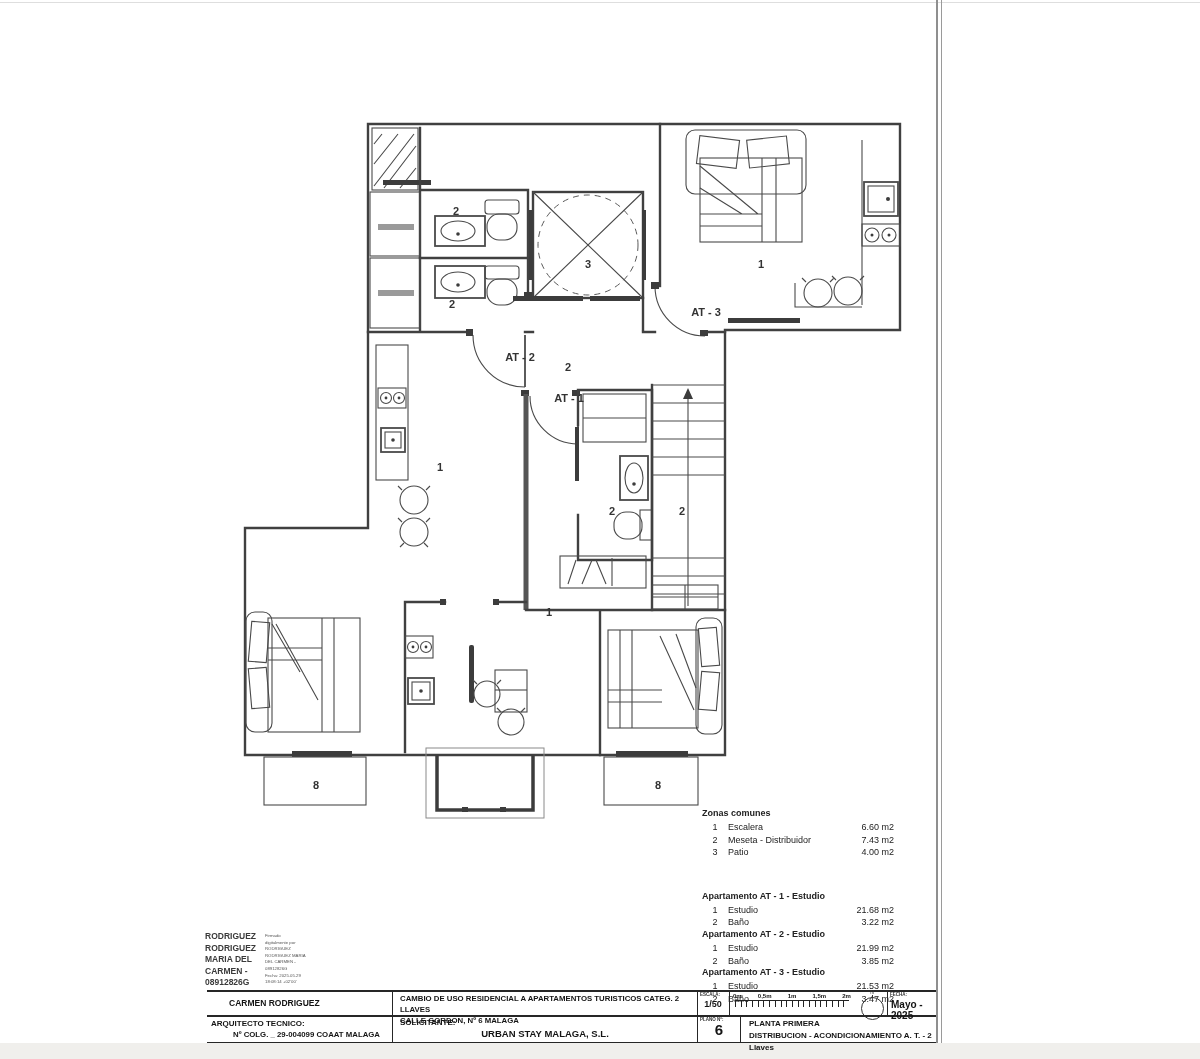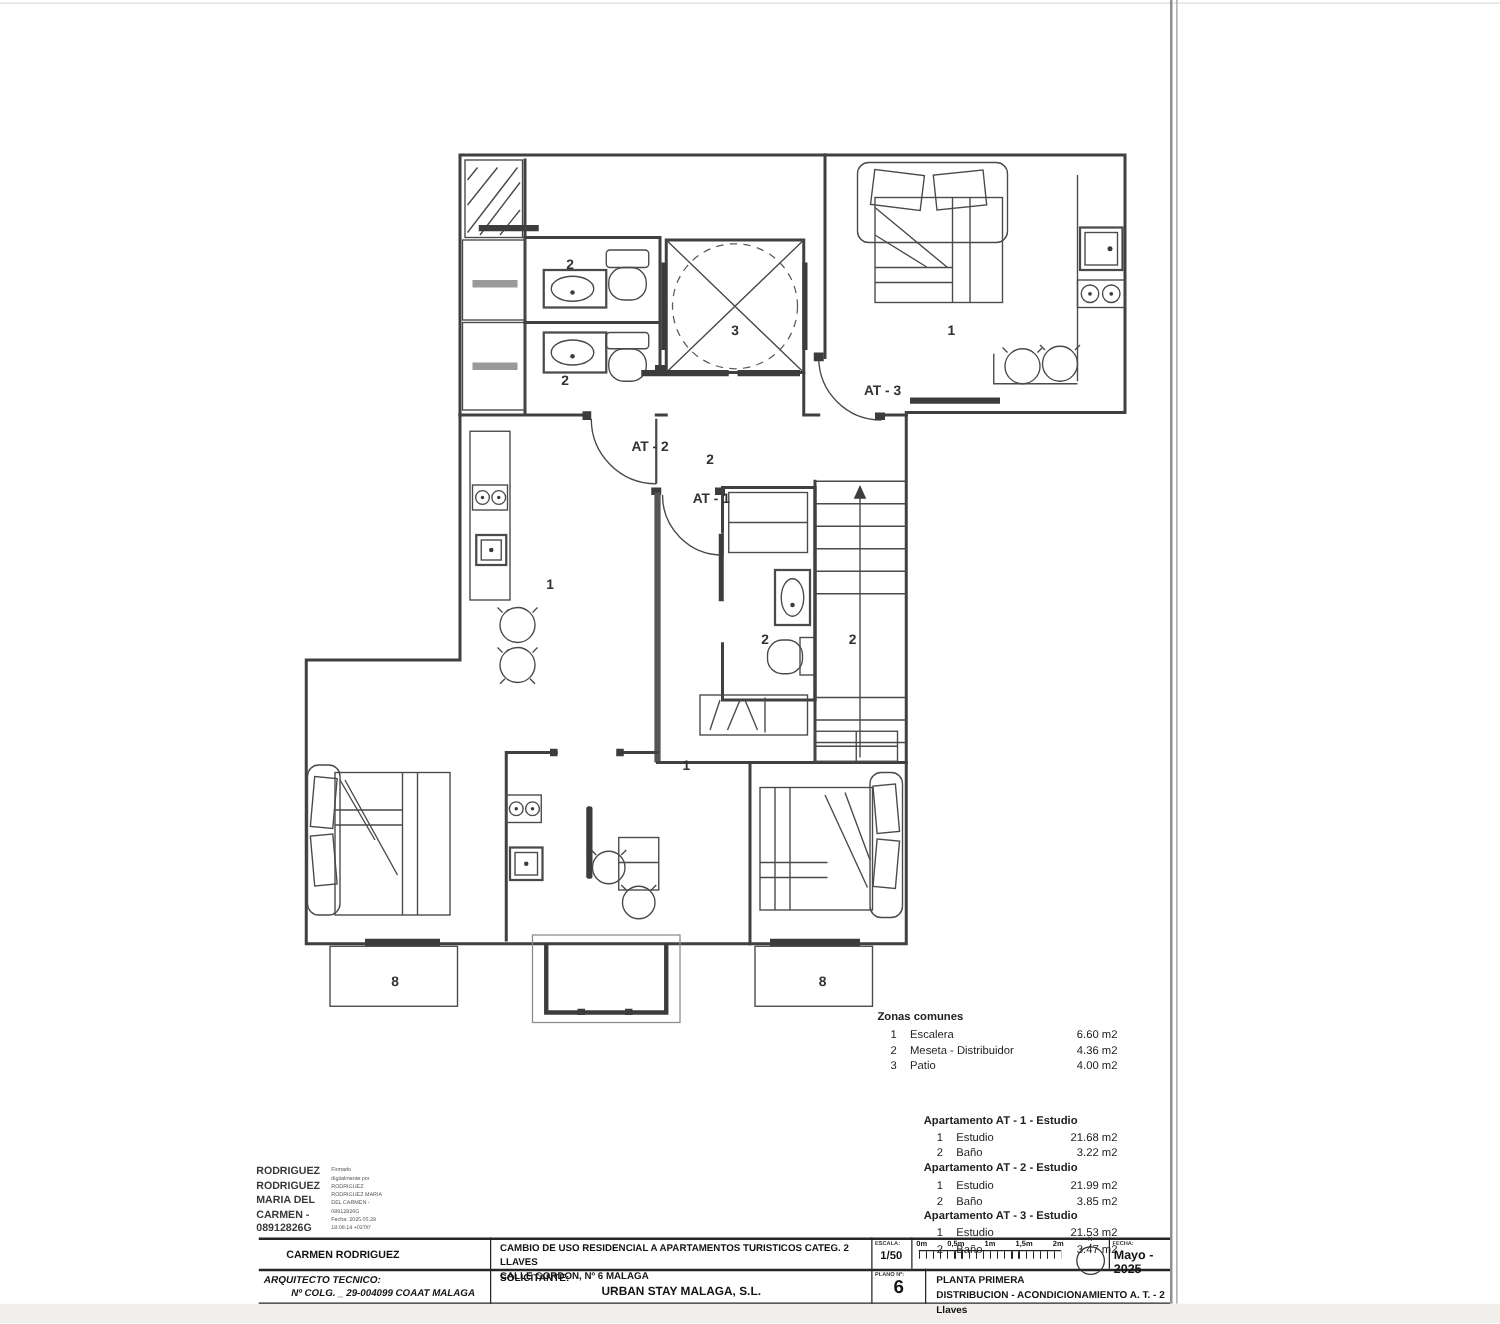--- a/index.html
+++ b/index.html
@@ -29,21 +29,21 @@
     fill:#333;text-anchor:middle;}
 
   
   #legend{left:702px;top:808px;width:192px;font-size:9px;color:#222;}
   .lg-title{font-weight:600;margin-bottom:3px;}
   .lg-row{display:flex;line-height:12.6px;}
   .lg-num{width:26px;text-align:center;}
   .lg-name{flex:1;}
   .lg-area{width:56px;text-align:right;}
   .lg-gap{height:16px;}
-  .apt{margin-top:0;margin-left:37px;}
+  .apt{margin-top:0;}
 
   
   #signature{left:205px;top:931px;display:flex;gap:4px;}
   .sig-bold{font-size:8.5px;font-weight:bold;color:#3a3a3a;line-height:11.5px;width:56px;}
   .sig-small{font-size:4.3px;color:#555;line-height:6.6px;padding-top:2px;}
 
   
   #titleblock{left:207px;top:990px;width:729px;height:53px;}
   .tb-hline{position:absolute;left:0;width:729px;height:1.5px;background:#262626;}
   .tb-cell{position:absolute;box-sizing:border-box;}
@@ -60,21 +60,21 @@
     width:118px;margin:1px 0 1px 2px;}
   .scale-ruler{width:114px;height:6px;margin-left:4px;border-top:1.5px solid #222;
     background-image:repeating-linear-gradient(90deg,#222 0,#222 1px,transparent 1px,transparent 5.7px);}
   .tb-north{left:650px;top:0;width:30px;height:25px;}
   .north-n{font-size:5px;text-align:center;line-height:5px;color:#333;}
   .north-tick{width:1px;height:3px;background:#333;margin:0 auto;}
   .north-circle{width:21px;height:21px;border:1.1px solid #333;border-radius:50%;margin:-1px auto 0;}
   .tb-fecha{left:681px;top:1px;width:48px;height:24px;}
   .tb-fecha-val{font-size:10px;font-weight:bold;padding:2px 0 0 3px;}
   .tb-arq{left:0;top:26px;width:185px;height:28px;font-size:8px;font-weight:bold;line-height:11px;
-    padding:2px 0 0 4px;font-style:italic;}
+    padding:2px 0 0 4px;}
   .tb-arq .ind{padding-left:22px;font-size:7.8px;}
   .tb-solic{left:186px;top:26px;width:304px;height:14px;}
   .tb-solic-lab{font-size:8px;font-weight:bold;padding:2px 0 0 7px;}
   .tb-solic-val{font-size:9.5px;font-weight:bold;text-align:center;margin-top:1px;}
   .tb-plano{left:491px;top:26px;width:42px;height:26px;}
   .tb-plano-val{font-size:15px;font-weight:bold;text-align:center;margin-top:-1px;}
   .tb-title2{left:534px;top:26px;width:195px;height:26px;font-size:8px;font-weight:bold;
     line-height:12px;padding:2px 0 0 8px;}
 </style>
 </head>
@@ -288,21 +288,21 @@
     <div class="lg-title">Zonas comunes</div>
     <div>
         <div class="lg-row">
           <span class="lg-num">1</span>
           <span class="lg-name">Escalera</span>
           <span class="lg-area">6.60 m2</span>
         </div>
         <div class="lg-row">
           <span class="lg-num">2</span>
           <span class="lg-name">Meseta - Distribuidor</span>
-          <span class="lg-area">4.36 m2</span>
+          <span class="lg-area">7.43 m2</span>
         </div>
         <div class="lg-row">
           <span class="lg-num">3</span>
           <span class="lg-name">Patio</span>
           <span class="lg-area">4.00 m2</span>
         </div>
       </div>
     <div class="lg-gap"></div>
       <div class="lg-gap"></div>
     <div class="apt">

